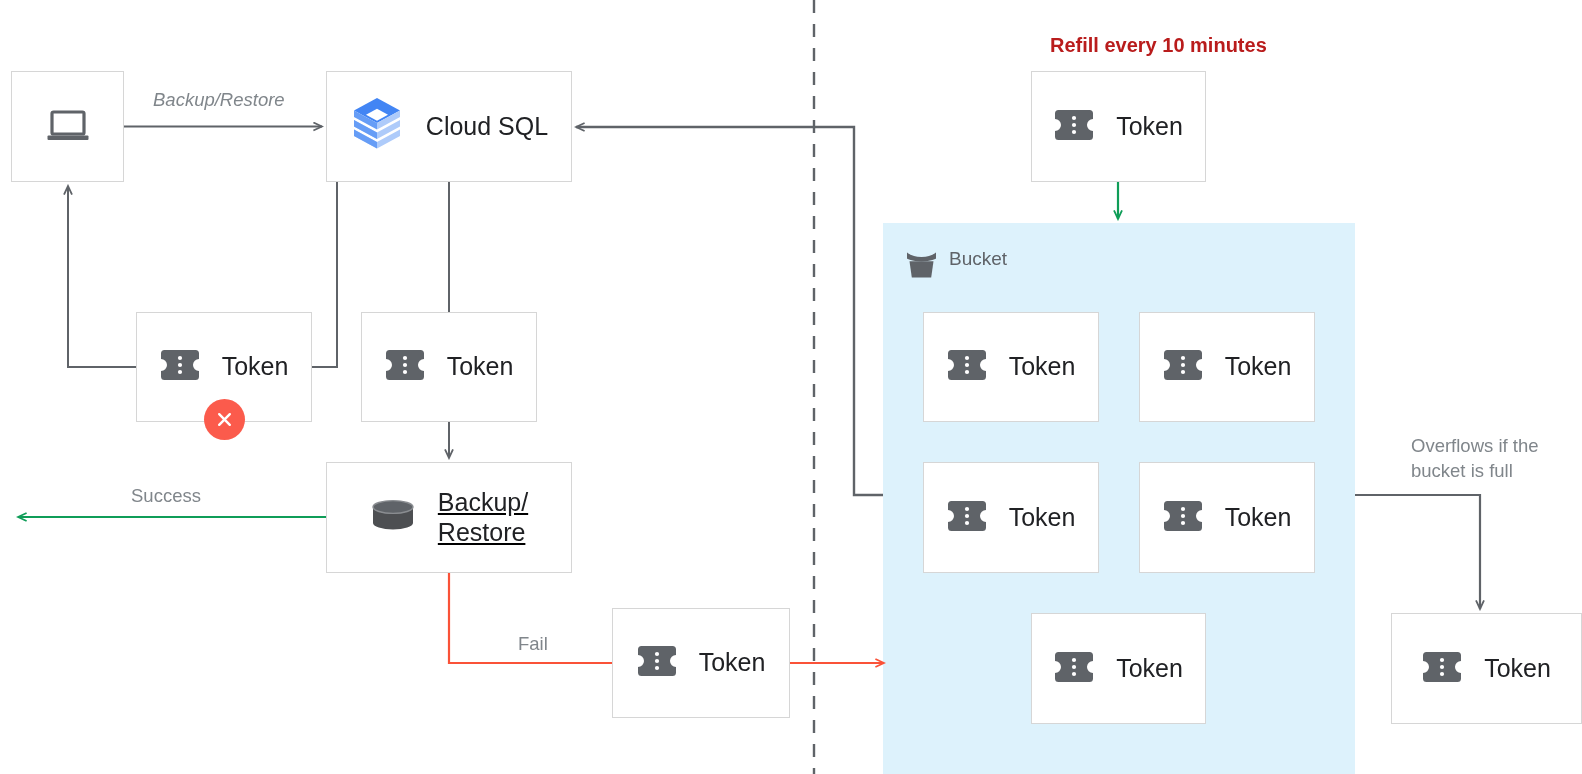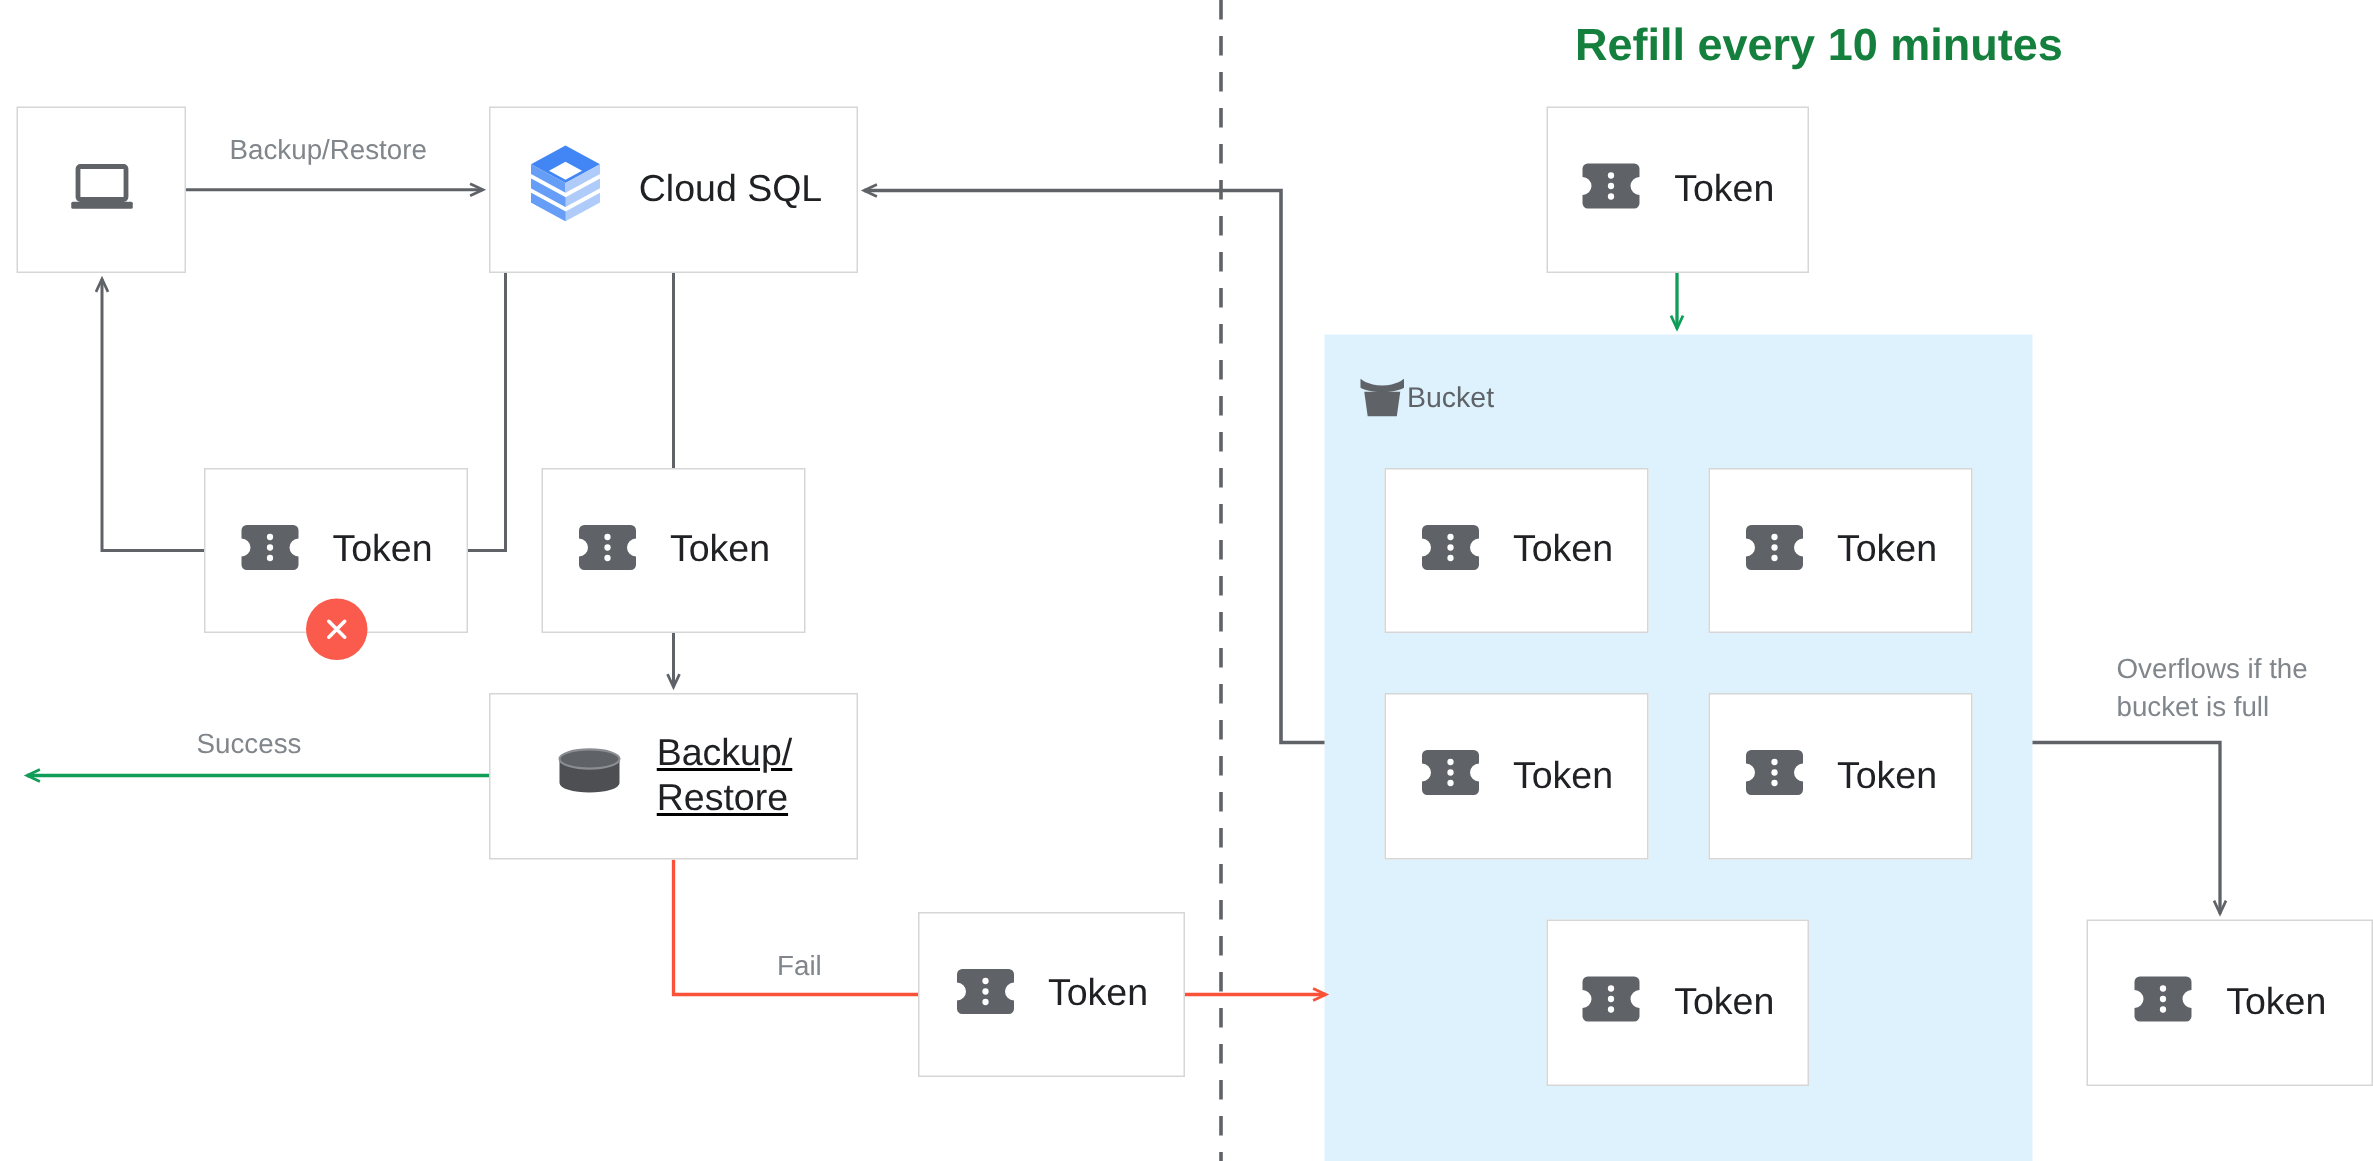--- a/index.html
+++ b/index.html
@@ -35,35 +35,37 @@
   .edge-label{
     position:absolute;
     font-size:18.5px;
     color:#80868b;
     white-space:pre-line;
     z-index:6;
     line-height:1.35;
   }
   .title{
     position:absolute;
-    font-size:30px;
+    font-size:20px;
     font-weight:bold;
-    color:#15803d;
+    color:#b91c1c;
     z-index:6;
     white-space:nowrap;
+    margin-top:20px;
   }
   .bucket-region{
     position:absolute;
     background:#ddf2fc;
     z-index:1;
   }
   .bucket-label{
     position:absolute;
     display:flex;
-    align-items:center;
+    align-items:flex-start;
+    gap:11px;
     z-index:4;
   }
   .bucket-label .btxt{
     font-size:19px;
     color:#5f6368;
   }
   svg.wires{
     position:absolute;
     left:0;top:0;
     width:1582px;height:774px;
@@ -127,21 +129,21 @@
 
     <path d="M790,663 L884,663" fill="none" stroke="#fa5238" stroke-width="2.2" marker-end="url(#ah-red)"></path>
 
     <path d="M883,495 L854,495 L854,127 L576,127" fill="none" stroke="#5f6368" stroke-width="2.4" marker-end="url(#ah-gray)"></path>
 
     <path d="M1118,182 L1118,219" fill="none" stroke="#0f9d58" stroke-width="2.2" marker-end="url(#ah-green)"></path>
 
     <path d="M1355,495 L1480,495 L1480,609" fill="none" stroke="#5f6368" stroke-width="2.2" marker-end="url(#ah-gray)"></path>
   </svg>
 
-  <div class="edge-label" style="left:153px;top:88px;">Backup/Restore</div>
+  <div class="edge-label" style="left:153px;top:88px;font-style:italic;">Backup/Restore</div>
   <div class="edge-label" style="left:131px;top:484px;">Success</div>
   <div class="edge-label" style="left:518px;top:632px;">Fail</div>
   <div class="edge-label" style="left:1411px;top:434px;">Overflows if the
 bucket is full</div>
 
   <div class="title" style="left:1050px;top:14px;">Refill every 10 minutes</div>
 
   <div class="node" style="left:11px;top:71px;width:113px;height:111px;">
     <span class="icon">
       <svg width="44" height="36" viewBox="0 0 44 36">

